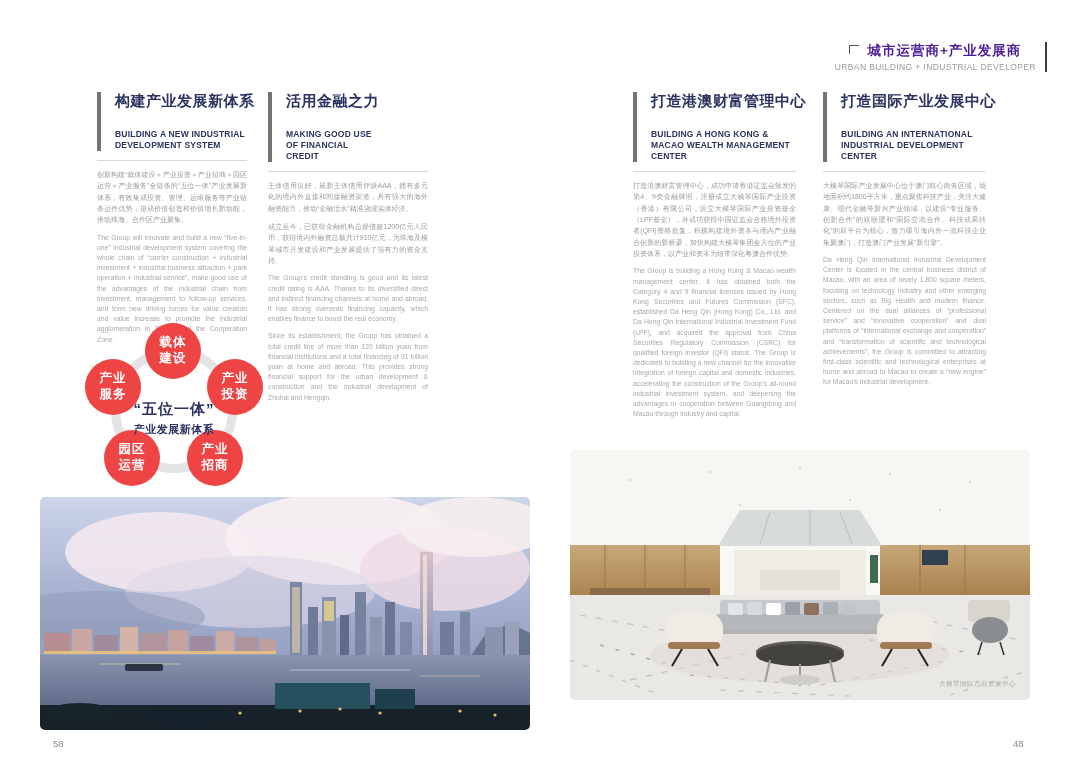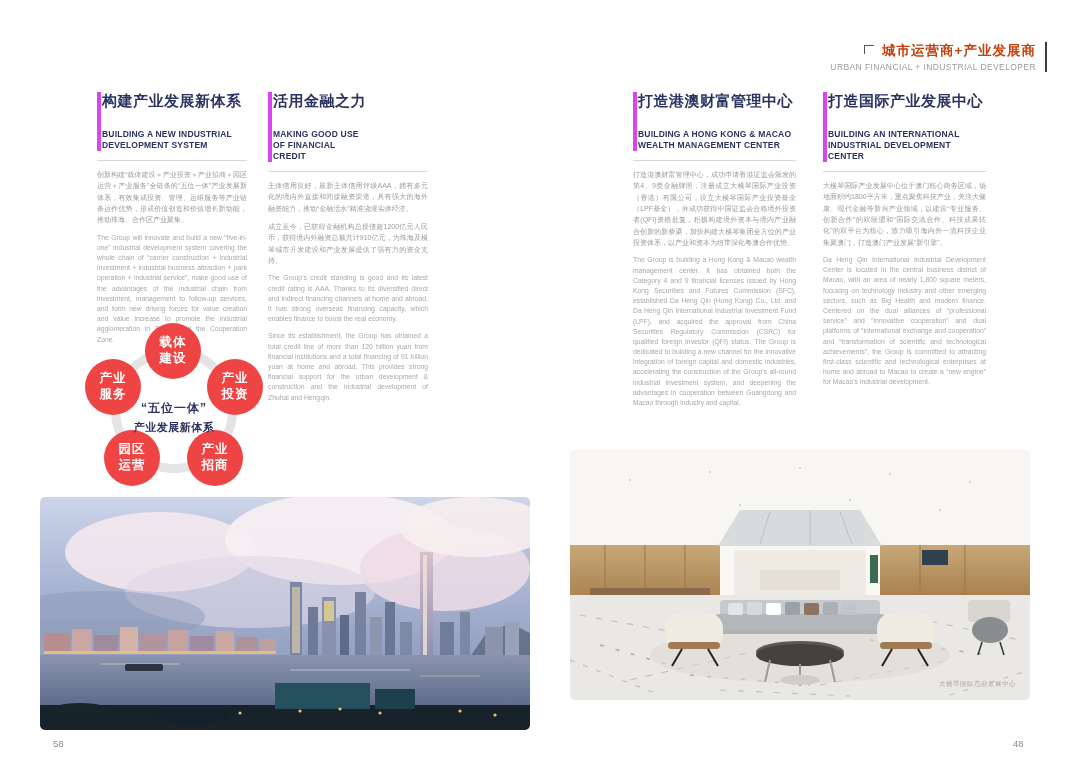--- a/index.html
+++ b/index.html
@@ -2,65 +2,65 @@
 <html><head>
 <meta charset="utf-8">
 <style>
   html,body{margin:0;padding:0;background:#ffffff;}
   .sheet{position:relative;width:1080px;height:775px;background:#ffffff;overflow:hidden;
          font-family:"Liberation Sans","DejaVu Sans",sans-serif;}
 
   
   .hdr{position:absolute;top:42px;right:33px;text-align:right;padding-right:9px;
        border-right:2px solid #3d3d3d;}
-  .hdr-zh{font-size:13.5px;font-weight:bold;color:#c2410c;letter-spacing:1px;white-space:nowrap;}
+  .hdr-zh{font-size:13.5px;font-weight:bold;color:#4c1d95;letter-spacing:1px;white-space:nowrap;text-align:center;}
   .bracket{display:inline-block;width:9px;height:8px;border-left:1.5px solid #555;
            border-top:1.5px solid #555;margin-right:8px;vertical-align:1px;}
   .hdr-en{font-size:8.5px;color:#9a9a9a;letter-spacing:.4px;margin-top:2px;white-space:nowrap;}
 
   
   .col{position:absolute;top:92px;}
-  .sec-head{border-left:4px solid #d946ef;padding-left:1px;}
+  .sec-head{border-left:4px solid #737373;padding-left:14px;}
   .zh-title{margin:0;font-size:15px;font-weight:bold;color:#2b3361;letter-spacing:.5px;white-space:nowrap;}
   .en-title{margin:18px 0 0;font-size:8.5px;font-weight:bold;color:#2b3361;line-height:1.3;letter-spacing:.2px;}
   .rule{border-top:1px solid #d8d8d8;margin:9px 0 8px;}
   .zh-body{margin:0 0 7px;font-size:7px;line-height:1.62;color:#9b9b9b;text-align:justify;}
   .en-body{margin:0 0 7px;font-size:6.8px;line-height:1.5;color:#a9a9a9;text-align:justify;}
 
   
   .diagram{position:absolute;left:86px;top:320px;width:180px;height:176px;}
   .ring{position:absolute;left:25px;top:27px;width:108px;height:108px;border:9px solid #e4e4e6;
         border-radius:50%;}
   .node{position:absolute;width:56px;height:56px;border-radius:50%;background:#ef4444;
         color:#fff;display:flex;align-items:center;justify-content:center;
         font-size:12.5px;font-weight:bold;line-height:1.25;letter-spacing:1px;text-align:center;}
   .node span{display:block;width:30px;}
   .d-center{position:absolute;left:18px;top:80px;width:140px;text-align:center;color:#2b3361;}
-  .d-c1{font-size:12px;font-weight:bold;letter-spacing:1px;}
+  .d-c1{font-size:15px;font-weight:bold;letter-spacing:1px;}
   .d-c2{font-size:11px;font-weight:bold;margin-top:3px;letter-spacing:.5px;}
 
   
   .photo{position:absolute;border-radius:5px;overflow:hidden;}
   .photo svg{display:block;}
   .photo-city{left:40px;top:497px;width:490px;height:233px;}
   .photo-office{left:570px;top:450px;width:460px;height:250px;}
   .wm{position:absolute;right:14px;bottom:11px;font-size:6.5px;color:rgba(130,130,128,.65);
       letter-spacing:.5px;}
 
   .pageno{position:absolute;top:738px;font-size:9.5px;color:#8c8c8c;}
   .pn-left{left:53px;} .pn-right{left:1013px;text-align:right;}
 </style>
 </head>
 <body>
 
 <div class="sheet">
 
   <div class="hdr">
     <div class="hdr-zh"><span class="bracket"></span><span>城市运营商+产业发展商</span></div>
-    <div class="hdr-en">URBAN FINANCIAL + INDUSTRIAL DEVELOPER</div>
+    <div class="hdr-en">URBAN BUILDING + INDUSTRIAL DEVELOPER</div>
   </div>
 
   <section class="col" style="left:97px;width:150px">
     <div class="sec-head">
       <h2 class="zh-title">构建产业发展新体系</h2>
       <h3 class="en-title">BUILDING A NEW INDUSTRIAL DEVELOPMENT SYSTEM</h3>
     </div>
     <div class="rule"></div>
     <p class="zh-body">创新构建“载体建设＋产业投资＋产业招商＋园区运营＋产业服务”全链条的“五位一体”产业发展新体系，有效集成投资、管理、运维服务等产业链条运作优势，形成价值创造和价值增长新动能，推动珠海、合作区产业聚集。</p>
     <p class="en-body">The Group will innovate and build a new “five-in-one” industrial development system covering the whole chain of “carrier construction + industrial investment + industrial business attraction + park operation + industrial service”, make good use of the advantages of the industrial chain from investment, management to follow-up services, and form new driving forces for value creation and value increase to promote the industrial agglomeration in Zhuhai and the Cooperation Zone.</p>

